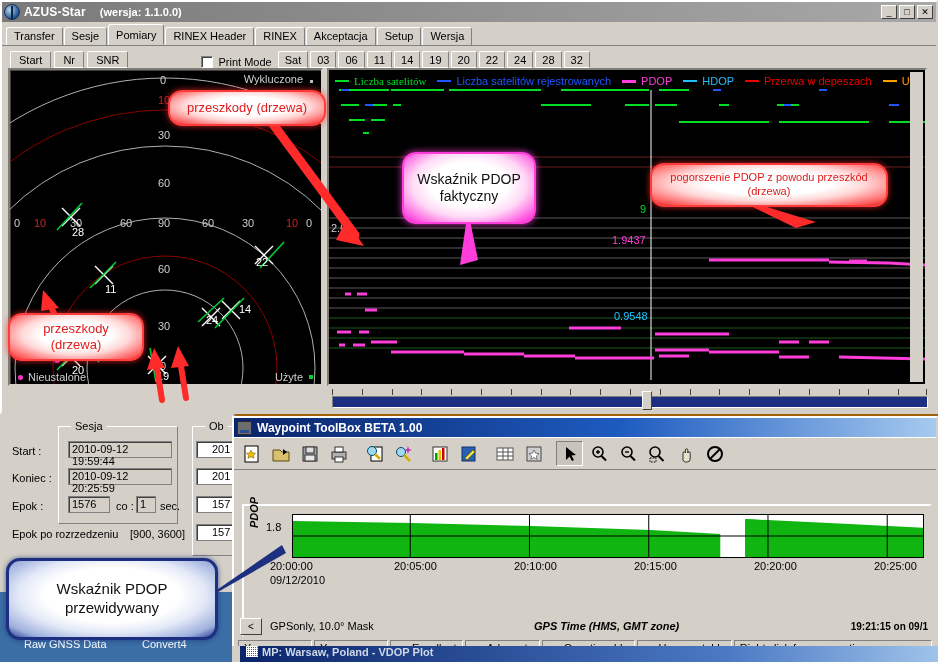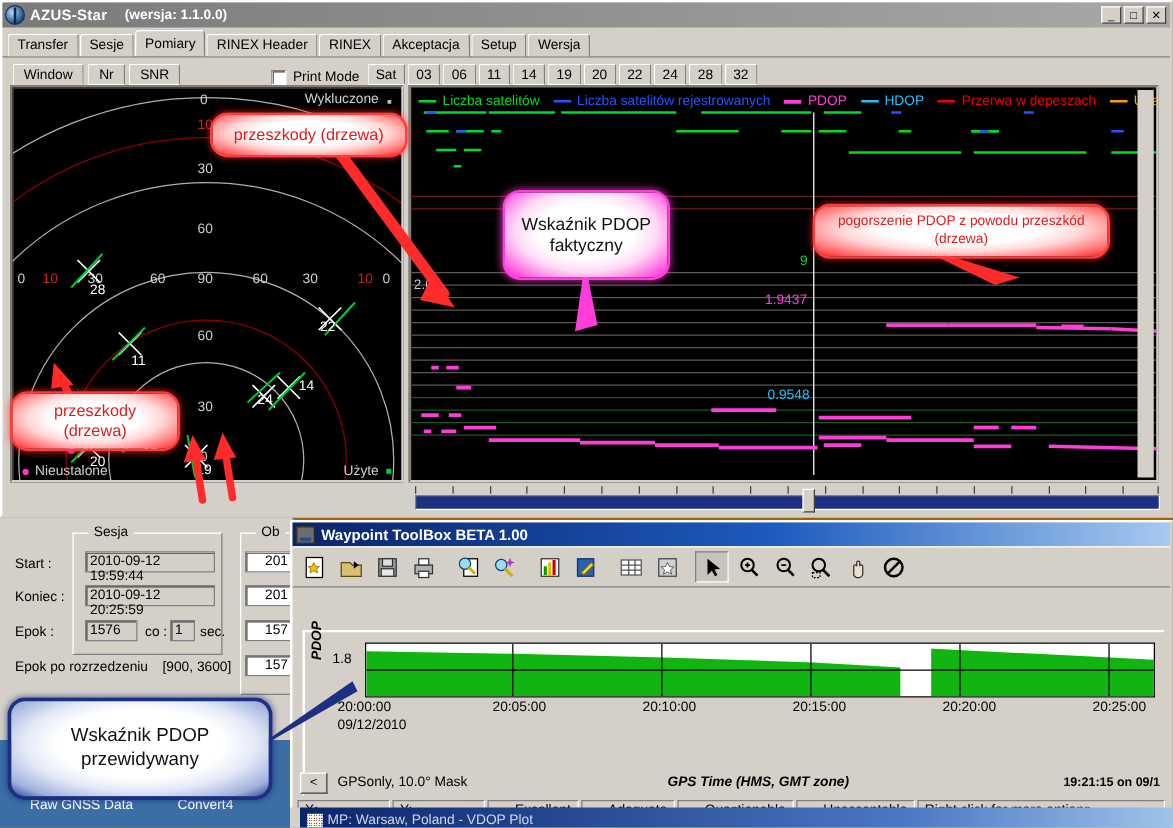--- a/index.html
+++ b/index.html
@@ -214,23 +214,23 @@
   }
   .sb-cell {
     height: 17px; padding: 0 5px; line-height: 15px; font-size: 11px;
     border: 1px solid #808080; border-right-color:#ffffff; border-bottom-color:#ffffff;
     display: flex; align-items: center; gap: 4px;
   }
   .dash { display: inline-block; width: 12px; height: 2px; }
 
   .vdop-strip {
     position: absolute; left: 240px; top: 646px; width: 698px; height: 16px;
-    display: flex; align-items: flex-end; gap: 4px;
+    display: flex; align-items: flex-start; gap: 4px;
     background: linear-gradient(to right, #0a246a 0%, #4b79c4 70%, #9fc3ea 100%);
-    color: #cfd8e8; font-weight: normal; font-size: 11px; padding-left: 6px;
+    color: #cfd8e8; font-weight: bold; font-size: 11px; padding-left: 6px;
     overflow: hidden;
   }
   .vdop-left {
     position: absolute; left: 232px; top: 646px; width: 14px; height: 16px;
     background: #d4d0c8; font-size: 9px; text-align: center;
   }
 
   
   .taskbar {
     position: absolute; left: 0; top: 592px; width: 232px; height: 70px;
@@ -293,21 +293,21 @@
       <div class="tab">Sesje</div>
       <div class="tab active">Pomiary</div>
       <div class="tab">RINEX Header</div>
       <div class="tab">RINEX</div>
       <div class="tab">Akceptacja</div>
       <div class="tab">Setup</div>
       <div class="tab">Wersja</div>
     </div>
 
     <div class="subrow">
-      <div class="subtab active">Window</div>
+      <div class="subtab active">Start</div>
       <div class="subtab">Nr</div>
       <div class="subtab">SNR</div>
 
       <div class="printmode">
         <div class="cb"></div>
         <span>Print Mode</span>
       </div>
 
       <div class="sat-tabs">
         <div class="sat-tab active">Sat</div>
@@ -404,21 +404,21 @@
         <div style="position:absolute;left:8px;bottom:4px;width:5px;height:5px;border-radius:50%;background:#ff33cc;"></div>
         <div style="position:absolute;left:18px;bottom:1px;color:#cfcfcf;font-size:11px;text-align:right;">Nieustalone</div>
         <div style="position:absolute;right:18px;bottom:1px;color:#cfcfcf;font-size:11px;">Użyte</div>
         <div style="position:absolute;right:8px;bottom:5px;width:4px;height:4px;background:#00cc33;"></div>
       </div>
 
       <div class="chart-panel">
 
         <div style="position:absolute;left:6px;top:5px;display:flex;align-items:center;gap:5px;font-size:11px;white-space:nowrap;">
           <span style="display:inline-block;width:14px;height:2px;background:#00dd22;"></span>
-          <span style="color:#00dd22;">Liczba satelitów</span>
+          <span style="color:#00dd22;font-family:Liberation Serif, serif;">Liczba satelitów</span>
           <span style="display:inline-block;width:14px;height:2px;background:#2255ff;margin-left:6px;"></span>
           <span style="color:#2255ff;">Liczba satelitów rejestrowanych</span>
           <span style="display:inline-block;width:14px;height:3px;background:#ff3ddb;margin-left:6px;"></span>
           <span style="color:#ff3ddb;">PDOP</span>
           <span style="display:inline-block;width:14px;height:2px;background:#22c0ff;margin-left:6px;"></span>
           <span style="color:#22c0ff;">HDOP</span>
           <span style="display:inline-block;width:14px;height:2px;background:#ee0000;margin-left:6px;"></span>
           <span style="color:#ee0000;">Przerwa w depeszach</span>
           <span style="display:inline-block;width:14px;height:2px;background:#ffa000;margin-left:6px;"></span>
           <span style="color:#ffa000;">Utra</span>

